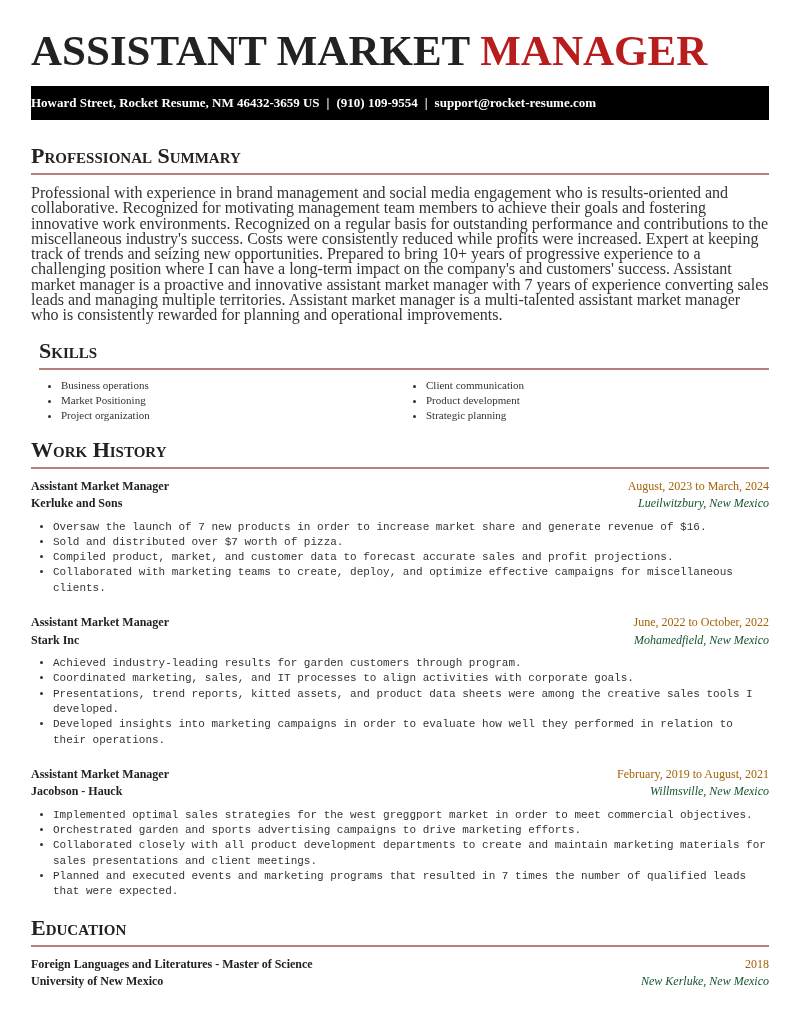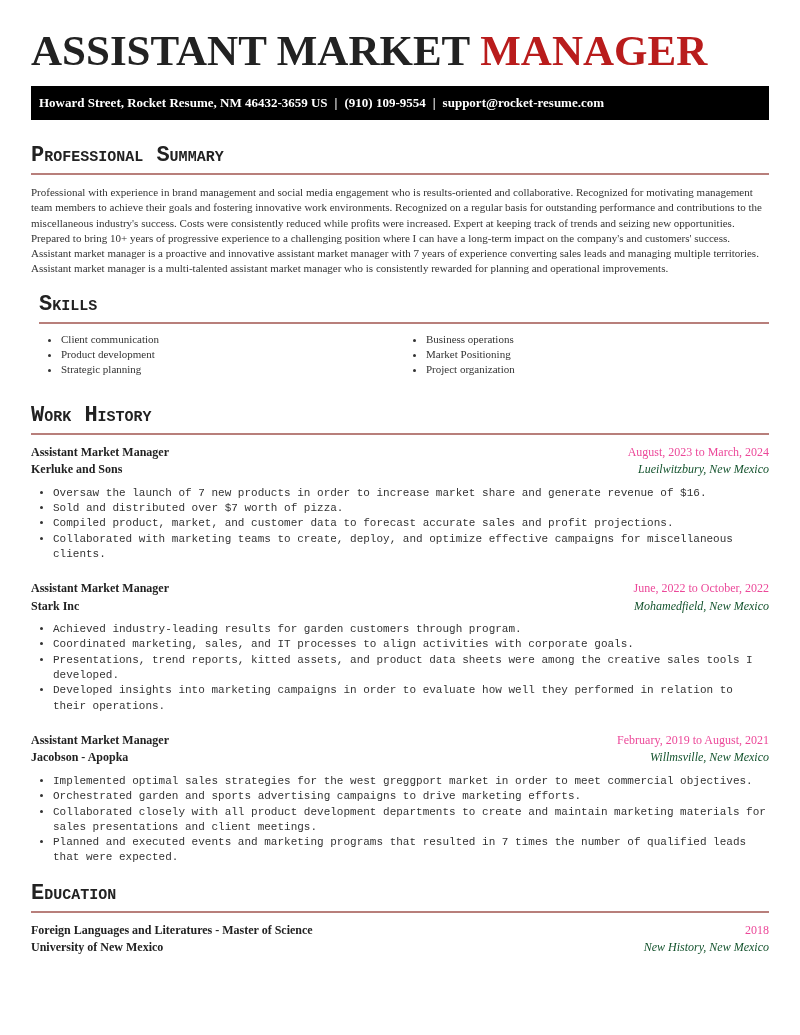--- a/index.html
+++ b/index.html
@@ -11,42 +11,42 @@
   .page { padding: 0 31px 0 31px; }
   .title {
     margin: 0; padding-top: 28px;
     font-family: "Liberation Serif", serif;
     font-weight: bold; font-size: 43px; line-height: 46px;
     color: #222222; letter-spacing: 0px;
   }
   .title .accent { color: #b91c1c; }
   .contact-bar {
     margin-top: 12px; background: #000000; color: #ffffff;
-    height: 34px; line-height: 34px; padding: 0 8px;
+    height: 34px; line-height: 34px; padding: 0 0;
     font-weight: bold; font-size: 13px;
   }
   .contact-bar .sep { margin: 0 7px; }
   .section-title {
     margin: 0; font-weight: bold; font-size: 22px; font-variant: small-caps;
-    color: #222222; line-height: 28px; font-family: Liberation Mono, monospace;
+    color: #222222; line-height: 28px;
   }
   .rule { height: 2px; background: #b87f7b; margin-top: 3px; }
   .summary-head { margin-top: 22px; }
   .summary {
-    margin: 10px 0 0 0; font-size: 11px; line-height: 15.3px; color: #333333;
+    margin: 10px 0 0 0; font-size: 16px; line-height: 15.3px; color: #333333;
   }
   .skills-head { margin-top: 14px; margin-left: 8px; }
   .skills { display: flex; margin-top: 8px; }
   .skills ul { margin: 0; padding-left: 22px; width: 363px; font-size: 11px; line-height: 15.3px; color: #333; }
   .skills ul li { padding-left: 0; }
-  .work-head { margin-top: 24px; }
+  .work-head { margin-top: 12px; }
   .job { margin-top: 9px; }
   .row { display: flex; justify-content: space-between; font-size: 12px; line-height: 17.5px; }
   .row .b { font-weight: bold; color: #222; }
-  .row .r { color: #ec4899; }
+  .row .r { color: #a16207; }
   .row .i { font-style: italic; color: #14532d; }
   .job ul { margin: 7px 0 0 0; padding-left: 22px; font-size: 11px; line-height: 15.3px; color: #333; font-family: Liberation Mono, monospace; }
   .job + .job { margin-top: 18px; }
   .edu-head { margin-top: 14px; }
   .edu { margin-top: 9px; }
   .edu + .edu { margin-top: 16px; }
 </style>
 </head>
 <body>
 
@@ -62,28 +62,28 @@
     <h2 class="section-title">Professional Summary</h2>
     <div class="rule"></div>
     <p class="summary">Professional with experience in brand management and social media engagement who is results-oriented and collaborative. Recognized for motivating management team members to achieve their goals and fostering innovative work environments. Recognized on a regular basis for outstanding performance and contributions to the miscellaneous industry's success. Costs were consistently reduced while profits were increased. Expert at keeping track of trends and seizing new opportunities. Prepared to bring 10+ years of progressive experience to a challenging position where I can have a long-term impact on the company's and customers' success. Assistant market manager is a proactive and innovative assistant market manager with 7 years of experience converting sales leads and managing multiple territories. Assistant market manager is a multi-talented assistant market manager who is consistently rewarded for planning and operational improvements.</p>
   </div>
 
   <div class="skills-head">
     <h2 class="section-title">Skills</h2>
     <div class="rule"></div>
     <div class="skills">
       <ul>
+        <li>Business operations</li>
+        <li>Market Positioning</li>
+        <li>Project organization</li>
+      </ul>
+      <ul>
         <li>Client communication</li>
         <li>Product development</li>
         <li>Strategic planning</li>
-      </ul>
-      <ul>
-        <li>Business operations</li>
-        <li>Market Positioning</li>
-        <li>Project organization</li>
       </ul>
     </div>
   </div>
 
   <div class="work-head">
     <h2 class="section-title">Work History</h2>
     <div class="rule"></div>
 
     <div class="job">
       <div class="row">
@@ -118,21 +118,21 @@
         <li>Developed insights into marketing campaigns in order to evaluate how well they performed in relation to their operations.</li>
       </ul>
     </div>
 
     <div class="job">
       <div class="row">
           <span class="b">Assistant Market Manager</span>
           <span class="r">February, 2019 to August, 2021</span>
         </div>
       <div class="row">
-          <span class="b">Jacobson - Apopka</span>
+          <span class="b">Jacobson - Hauck</span>
           <span class="i">Willmsville, New Mexico</span>
         </div>
       <ul>
         <li>Implemented optimal sales strategies for the west greggport market in order to meet commercial objectives.</li>
         <li>Orchestrated garden and sports advertising campaigns to drive marketing efforts.</li>
         <li>Collaborated closely with all product development departments to create and maintain marketing materials for sales presentations and client meetings.</li>
         <li>Planned and executed events and marketing programs that resulted in 7 times the number of qualified leads that were expected.</li>
       </ul>
     </div>
   </div>
@@ -141,19 +141,19 @@
     <h2 class="section-title">Education</h2>
     <div class="rule"></div>
 
     <div class="edu">
       <div class="row">
           <span class="b">Foreign Languages and Literatures - Master of Science</span>
           <span class="r">2018</span>
         </div>
       <div class="row">
           <span class="b">University of New Mexico</span>
-          <span class="i">New History, New Mexico</span>
+          <span class="i">New Kerluke, New Mexico</span>
         </div>
     </div>
 
   </div>
 
 </div>
 
 </body></html>

